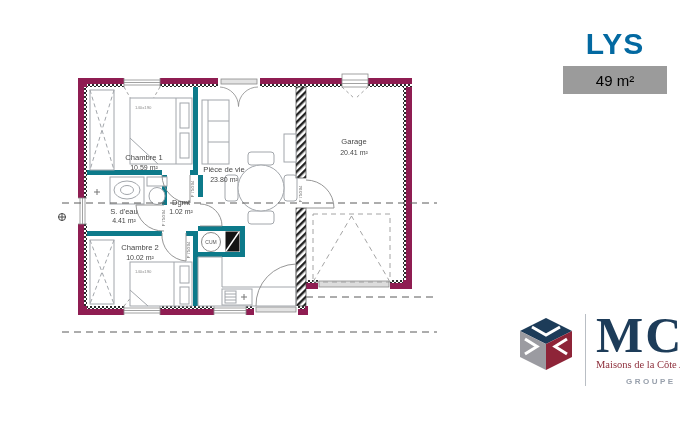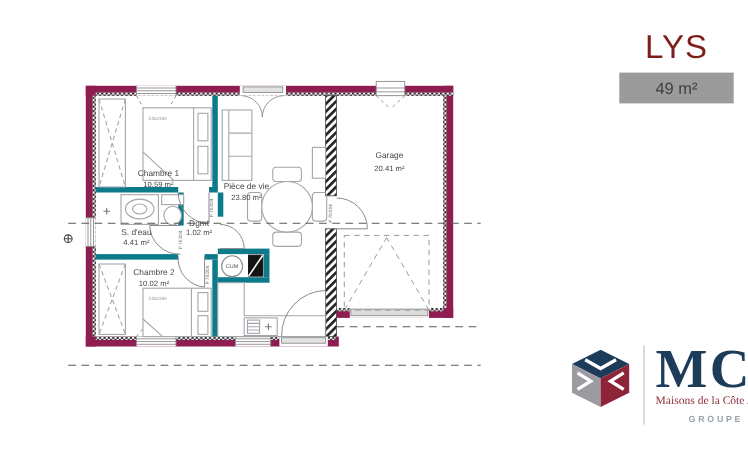--- a/index.html
+++ b/index.html
@@ -6,23 +6,23 @@
   .page{position:relative;width:680px;height:425px;background:#fff;overflow:hidden;
         font-family:"Liberation Sans",sans-serif;}
   .plan-svg{position:absolute;left:0;top:0;}
   .plan-svg text{font-family:"Liberation Sans",sans-serif;}
   .rn{font-size:7.6px;fill:#474747;}
   .ra{font-size:7px;fill:#474747;}
   .tiny{font-size:4.3px;fill:#8f8f8f;}
   .door-lbl{font-size:4.2px;fill:#6a6a6a;}
   .cum-lbl{font-size:5px;fill:#555;}
   .model-title{position:absolute;left:563px;top:27px;width:104px;text-align:center;
-      font-size:30px;font-weight:normal;color:#7f1d1d;letter-spacing:1px;}
+      font-size:30px;font-weight:bold;color:#0369a1;letter-spacing:1px;}
   .area-badge{position:absolute;left:563px;top:66px;width:104px;height:28px;background:#9b9b9b;
-      color:#404040;font-size:15px;display:flex;align-items:center;justify-content:center;}
+      color:#000000;font-size:15px;display:flex;align-items:center;justify-content:center;}
   .brand{position:absolute;left:516px;top:314px;display:flex;}
   .brand-cube{width:60px;height:54px;flex:none;margin-top:4px;}
   .brand-right{border-left:1.5px solid #b9bec4;padding-left:10px;margin-left:9px;}
   .brand-name{font-family:"Liberation Serif",serif;font-size:50px;line-height:42px;font-weight:600;
       color:#1d3c59;letter-spacing:2px;white-space:nowrap;}
   .brand-sub{font-family:"Liberation Serif",serif;font-size:10.5px;color:#8e2f3b;margin-top:3px;
       white-space:nowrap;}
   .brand-group{font-size:8px;font-weight:bold;color:#98a0ac;letter-spacing:2.5px;margin-top:7px;
       margin-left:30px;white-space:nowrap;}
 </style>

